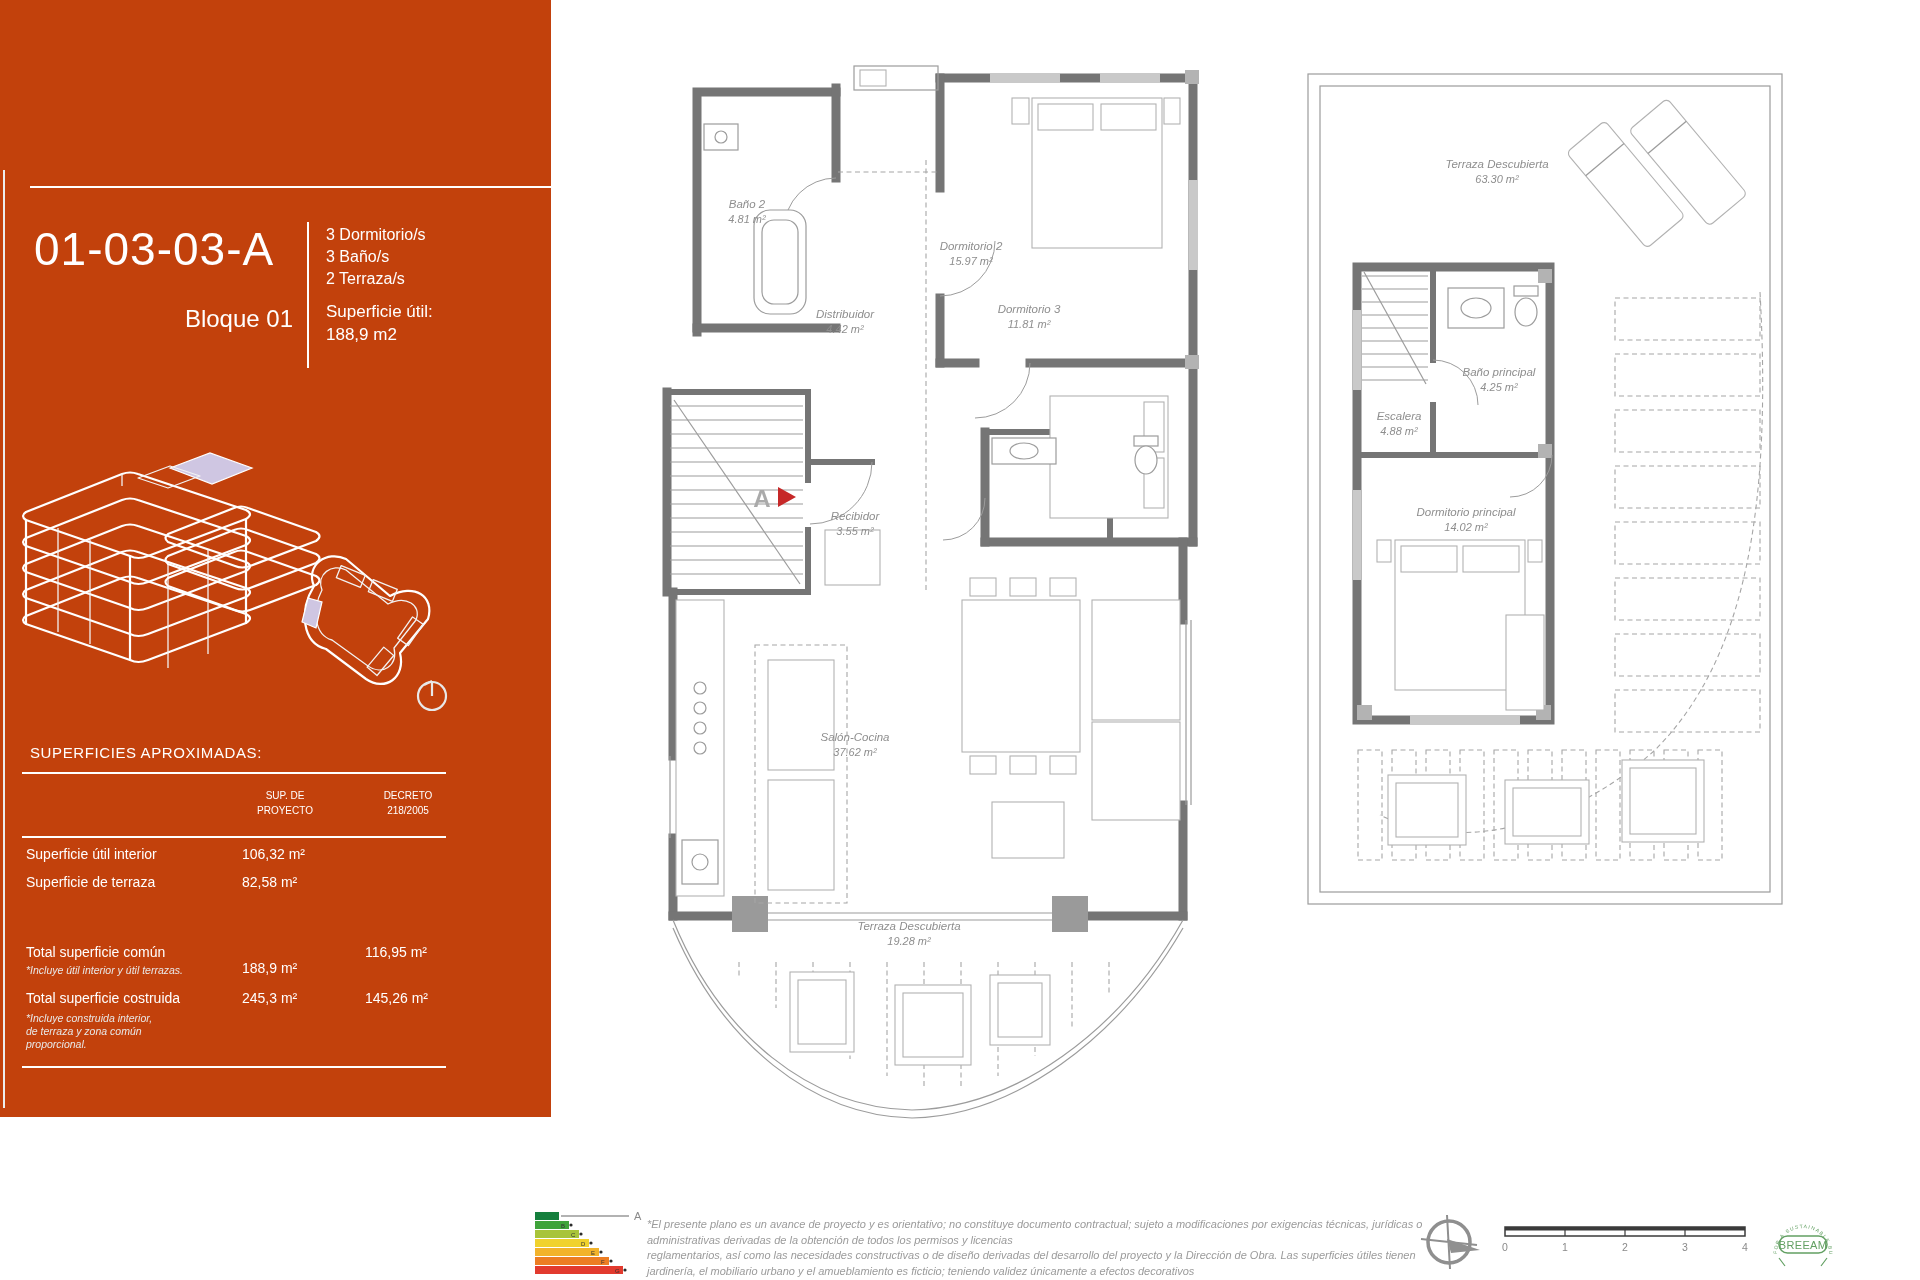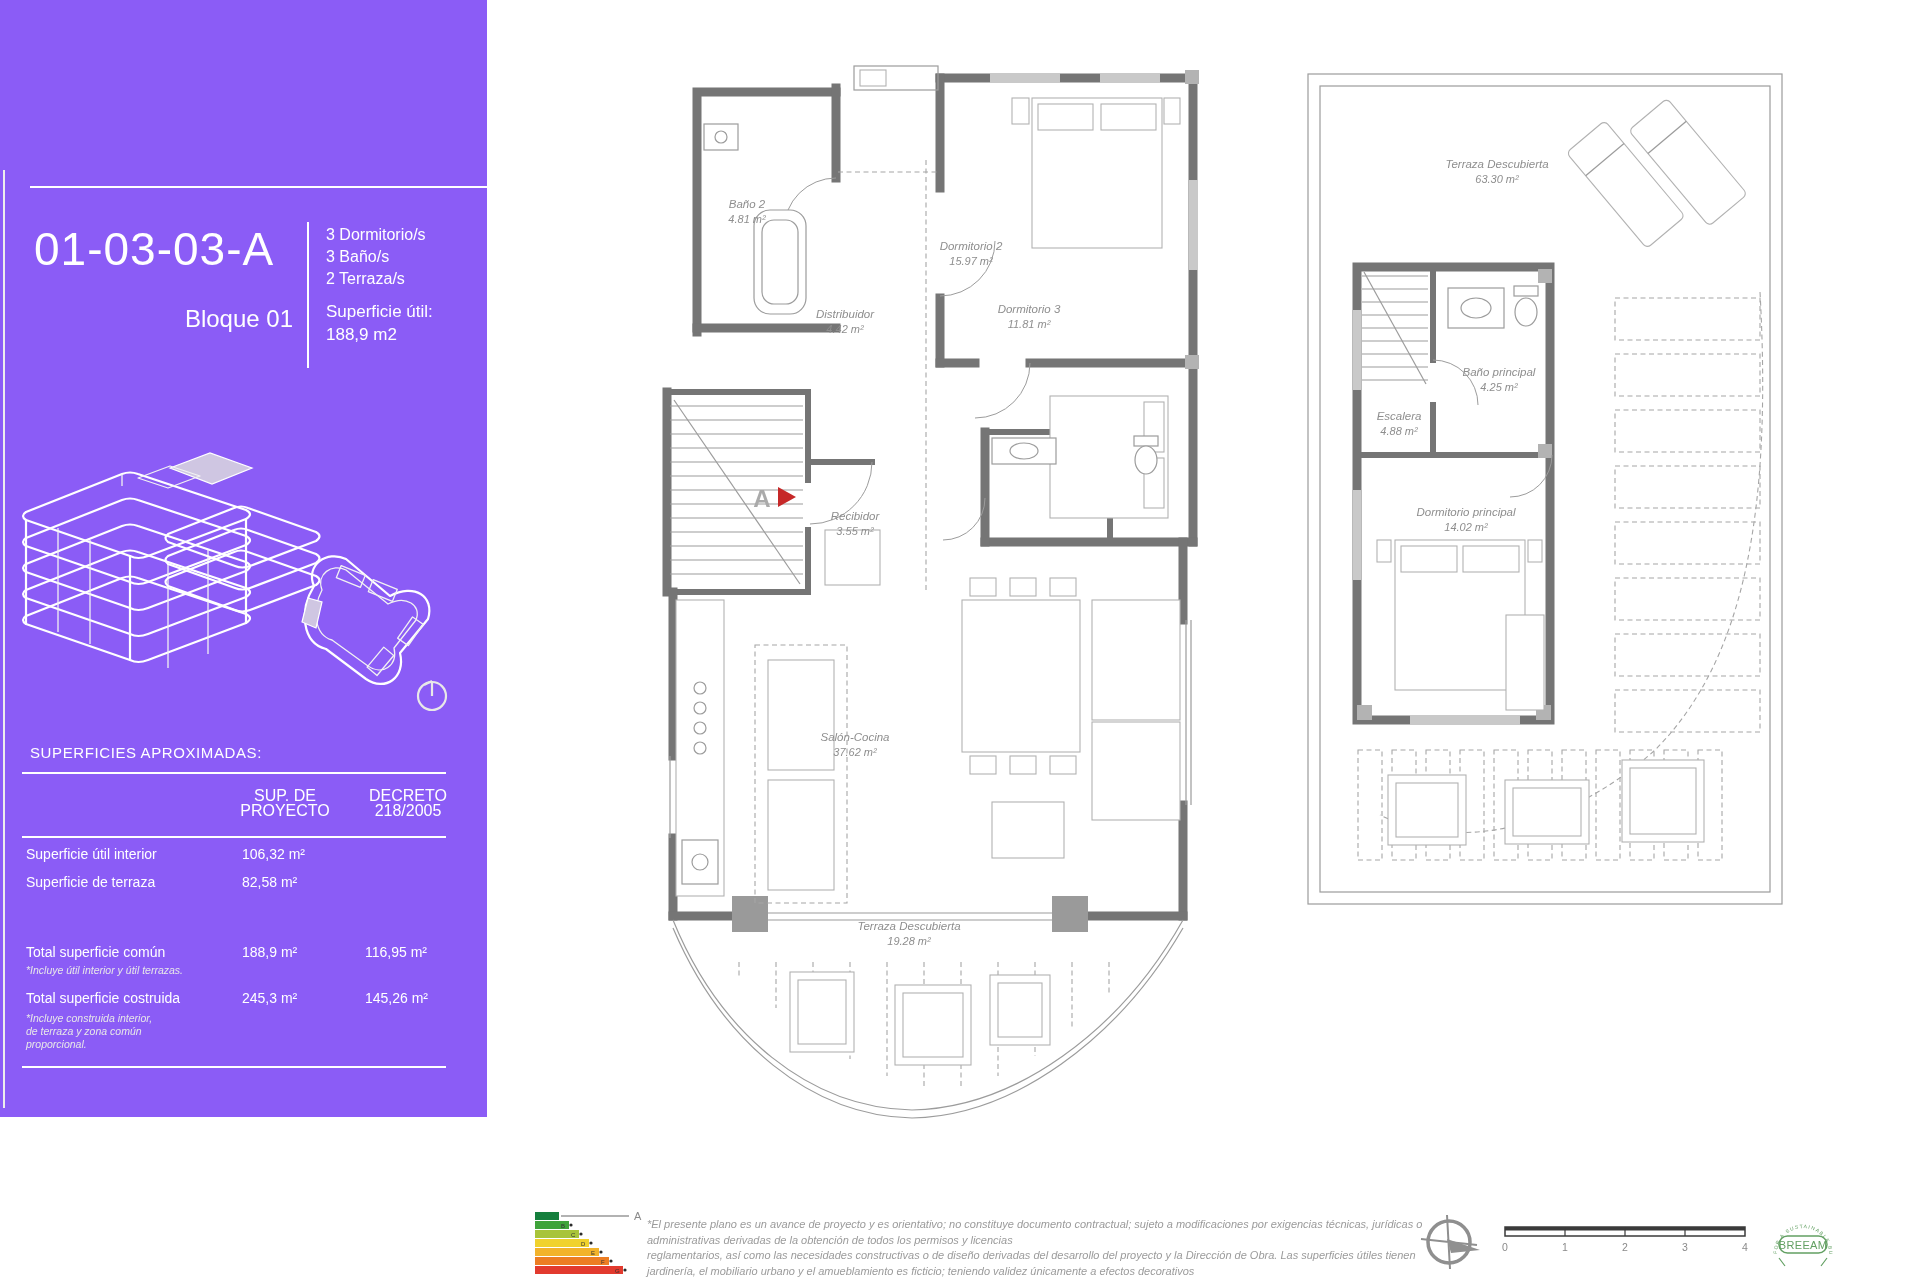--- a/index.html
+++ b/index.html
@@ -1,30 +1,30 @@
 <!DOCTYPE html>
 <html><head>
 <meta charset="utf-8">
 <style>
   html,body{margin:0;padding:0;background:#fff;font-family:"Liberation Sans",sans-serif;}
   .page{position:relative;width:1920px;height:1280px;background:#ffffff;overflow:hidden;}
 
   
-  .sidebar{position:absolute;left:0;top:0;width:487px;height:1117px;background:#8b5cf6;color:#fff;}
+  .sidebar{position:absolute;left:0;top:0;width:551px;height:1117px;background:#c2410c;color:#fff;}
   .rule-top{position:absolute;left:30px;right:0;top:186px;height:2px;background:#ffffff;}
   .rule-left{position:absolute;left:3px;top:170px;height:938px;width:2px;background:#ededed;}
   .unit-code{position:absolute;left:34px;top:222px;font-size:46px;color:#fff;letter-spacing:1px;}
   .vdivider{position:absolute;left:307px;top:222px;height:146px;width:2px;background:#fff;}
   .features{position:absolute;left:326px;top:224px;font-size:16px;line-height:22px;}
   .block-name{position:absolute;left:0;top:305px;width:293px;text-align:right;font-size:24px;}
   .su-box{position:absolute;left:326px;top:300px;font-size:17px;line-height:23px;}
   .surfaces-heading{position:absolute;left:30px;top:744px;font-size:15px;letter-spacing:.6px;}
   .stable{position:absolute;left:22px;top:772px;width:424px;}
   .trule{position:absolute;left:0;width:424px;height:2px;background:#fff;}
-  .th{position:absolute;width:130px;text-align:center;font-size:16px;line-height:15px;}
+  .th{position:absolute;width:130px;text-align:center;font-size:10px;line-height:15px;}
   .cell{position:absolute;font-size:14px;}
   .note{position:absolute;font-size:10.5px;font-style:italic;color:#e8e8e8;line-height:13px;white-space:pre-line;}
   .sidegfx{position:absolute;left:0;top:408px;width:487px;height:330px;}
 
   
   svg{overflow:visible;}
   .plan{position:absolute;}
   .w9{stroke:#757575;stroke-width:9;fill:none;stroke-linecap:square;}
   .w6{stroke:#757575;stroke-width:6;fill:none;stroke-linecap:square;}
   .ln{stroke:#9c9c9c;stroke-width:1.2;fill:none;}
@@ -120,21 +120,21 @@
       <div>
         <span class="cell" style="left:4px;top:74px;">Superficie útil interior</span>
         <span class="cell" style="left:220px;top:74px;">106,32  m²</span>
       </div>
       <div>
         <span class="cell" style="left:4px;top:102px;">Superficie de terraza</span>
         <span class="cell" style="left:220px;top:102px;">82,58  m²</span>
       </div>
       <div>
         <span class="cell" style="left:4px;top:172px;">Total superficie común</span>
-        <span class="cell" style="left:220px;top:172px;">188,9  m²</span>
+        <span class="cell" style="left:220px;top:188px;">188,9  m²</span>
         <span class="cell" style="left:343px;top:172px;">116,95  m²</span>
         <span class="note" style="left:4px;top:192px;">*Incluye útil interior y útil terrazas.</span>
       </div>
       <div>
         <span class="cell" style="left:4px;top:218px;">Total superficie costruida</span>
         <span class="cell" style="left:220px;top:218px;">245,3  m²</span>
         <span class="cell" style="left:343px;top:218px;">145,26  m²</span>
         <span class="note" style="left:4px;top:240px;">*Incluye construida interior,
 de terraza y zona común
 proporcional.</span>

